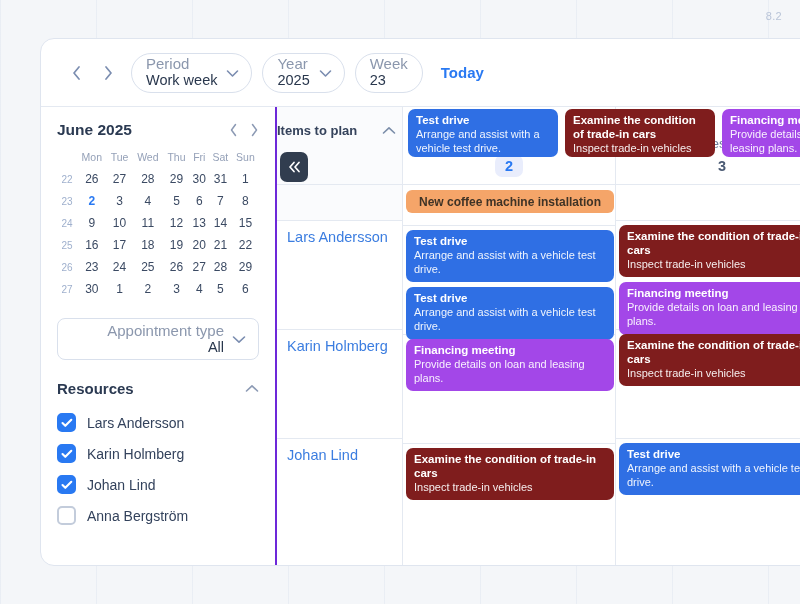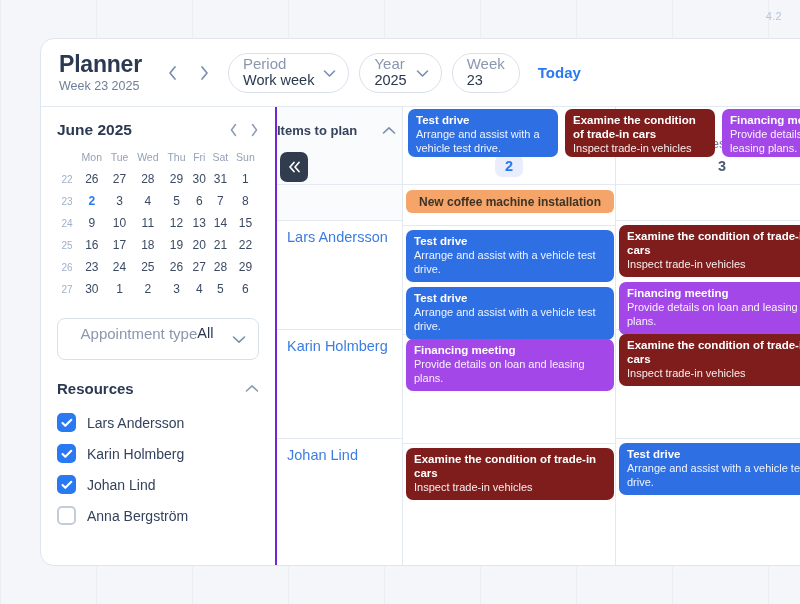--- a/index.html
+++ b/index.html
@@ -162,23 +162,23 @@
     font-weight: bold;
   }
 
   .appt-field {
     margin: 18px 0 0;
     height: 42px;
     border: 1px solid #d9e0ec;
     border-radius: 8px;
     position: relative;
     display: flex;
-    flex-direction: row;
+    flex-direction: column;
     justify-content: center;
-    padding: 7px 34px 0 12px;
+    padding: 0 34px 0 12px;
     cursor: pointer;
     text-align: right;
   }
 
   .resources-head {
     display: flex;
     align-items: center;
     justify-content: space-between;
     margin: 20px 0 10px;
   }
@@ -351,30 +351,26 @@
     font-size: 12px;
     font-weight: bold;
     color: #3f3326;
   }
 </style>
 </head>
 <body>
 
 <div class="bg-grid"></div>
 
-<div class="version-label">4.2</div>
+<div class="version-label">8.2</div>
 
 <div class="app-card">
 
   <div class="toolbar">
 
-    <div class="title-block">
-      <div class="app-title">Planner</div>
-      <div class="app-subtitle">Week 23 2025</div>
-    </div>
 
     <div class="nav-arrows">
       <div class="nav-arrow">
         <svg width="11" height="16" viewBox="0 0 11 16" fill="none" stroke="currentColor" stroke-width="1.7" stroke-linecap="round" stroke-linejoin="round">
             <path d="M8 2 L3 8 L8 14"></path>
           </svg>
       </div>
       <div class="nav-arrow">
         <svg width="11" height="16" viewBox="0 0 11 16" fill="none" stroke="currentColor" stroke-width="1.7" stroke-linecap="round" stroke-linejoin="round">
             <path d="M3 2 L8 8 L3 14"></path>

